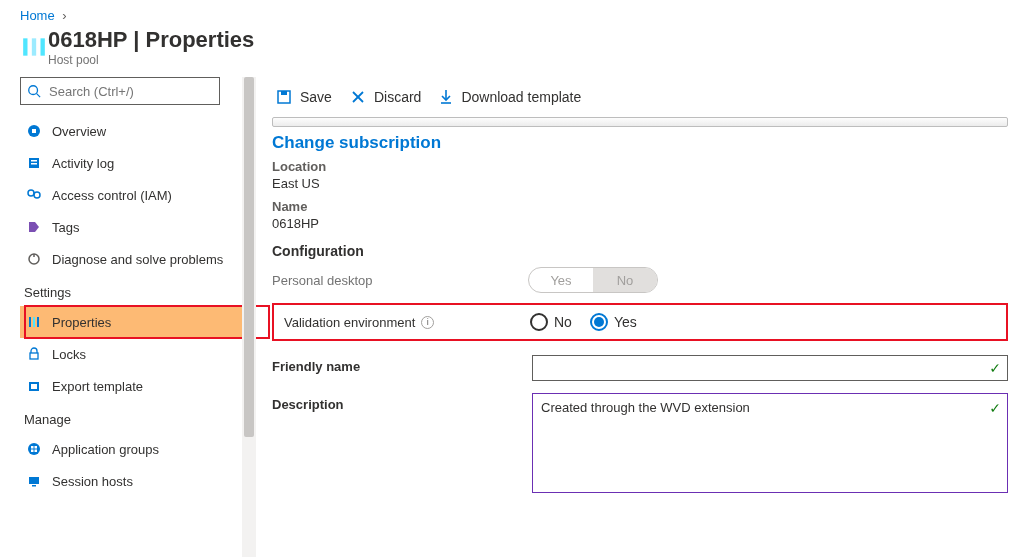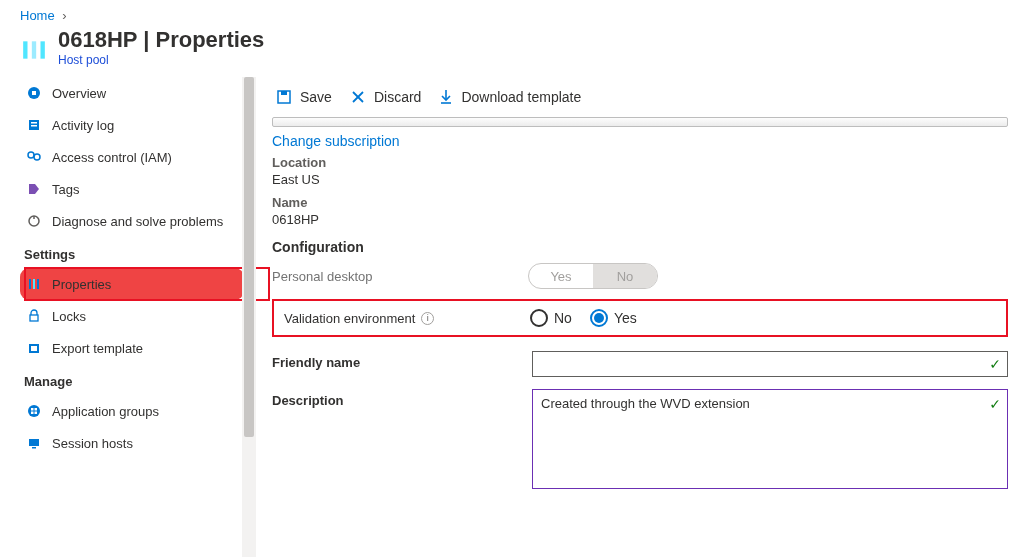--- a/index.html
+++ b/index.html
@@ -9,47 +9,47 @@
     font-size: 13px;
     color: #323130;
     background: #fff;
   }
   a { color: #0078d4; text-decoration: none; }
   .page { width: 1024px; height: 560px; overflow: hidden; position: relative; }
   
   .breadcrumb { padding: 8px 20px 4px 20px; font-size: 13px; color: #0078d4; }
   .breadcrumb .chev { color: #605e5c; margin: 0 4px; }
   
-  .header { padding: 0 20px 10px 20px; display: flex; align-items: center; gap: 10px; }
+  .header { padding: 0 20px 10px 20px; display: flex; align-items: flex-start; }
   .header .icon-box { width: 28px; height: 28px; display: flex; align-items: center; justify-content: center; margin-top: 6px;}
   .header h1 { margin: 0; font-size: 22px; font-weight: 600; }
-  .header .sub { color: #1d4ed8; font-size: 12px; margin-top: 0px;}
+  .header .sub { color: #737373; font-size: 12px; margin-top: 0px;}
   
   .layout { display: flex; height: calc(560px - 80px); }
   .sidebar { width: 258px; padding: 0 0 0 20px; position: relative; }
   .collapse-arrow { position: absolute; right: 6px; top: 8px; color: #605e5c; font-size: 13px; cursor: pointer;}
   .search-box { border: 1px solid #605e5c; height: 28px; width: 200px; display: flex; align-items: center; padding: 0 6px; margin-bottom: 10px; }
   .search-box input { border: none; outline: none; font-size: 13px; width: 160px; }
   .search-box .s-icon { color: #0078d4; margin-right: 6px; display:flex; }
   .nav-list { list-style: none; margin: 0; padding: 0; }
   .nav-item { display: flex; align-items: center; gap: 10px; height: 32px; padding: 0 6px; cursor: pointer; width: 224px;}
-  .nav-item.selected { background: #ef4444; border-radius: 9px; }
+  .nav-item.selected { background: #fdba74; }
   .nav-item .icon { width: 16px; height: 16px; display: flex; align-items: center; justify-content: center; flex-shrink: 0;}
-  .nav-section { font-size: 13px; color: #323130; font-weight: 700; margin: 10px 0 6px 4px; }
+  .nav-section { font-size: 13px; color: #323130; font-weight: 400; margin: 10px 0 6px 4px; }
   .highlight-properties { position:absolute; width:246px; height:34px; left:4px; border:2px solid #e81123; pointer-events:none; }
   
   .sb-track { position:absolute; right:0; top:0; bottom:0; width:14px; background:#f3f2f1; }
   .sb-thumb { position:absolute; left:2px; width:10px; background:#c8c6c4; border-radius:2px; }
   
   .content { flex: 1; padding: 0 12px 0 10px; position: relative; }
   .toolbar { display: flex; align-items: center; gap: 18px; height: 40px; padding-left: 8px;}
   .tbtn { display: flex; align-items: center; gap: 8px; color: #323130; cursor: pointer; font-size: 14px;}
   .tbtn .ticon { color: #0078d4; display:flex; }
   .field-disabled { height: 10px; background: linear-gradient(#fdfdfd,#ececec); border:1px solid #bdbdbd; border-radius:2px; margin: 0 4px 6px 4px;}
-  .link-action { color:#0078d4; font-size:14px; padding-left:4px; cursor:pointer;}
+  .link-action { color:#0078d4; font-size:17px; padding-left:4px; cursor:pointer;font-weight:bold;}
   .form-area { padding: 6px 4px 0 4px; }
   .form-row { margin-bottom: 8px; }
   .form-row .lbl { color:#605e5c; font-size:13px; margin-bottom:2px;font-weight:bold;}
   .form-row .val { color:#323130; font-size:13px;}
   .section-head { font-weight:700; font-size:14px; margin: 12px 0 8px 0; }
   .cfg-row { display:flex; align-items:center; margin-bottom:10px; }
   .cfg-label { width: 256px; font-size:13px; color:#323130; display:flex; align-items:center; gap:6px;}
   .cfg-label.muted { color:#737373;}
   .pill-toggle { border:1px solid #c8c6c4; border-radius:14px; height:26px; width:130px; display:flex; overflow:hidden; font-size:13px;}
   .pill-toggle .half { flex:1; display:flex; align-items:center; justify-content:center; color:#a19f9d;}
@@ -89,20 +89,29 @@
     <div>
       <h1>0618HP | Properties</h1>
       <div class="sub">Host pool</div>
     </div>
   </div>
 
   <div class="layout">
 
     <div class="sidebar">
       <span class="collapse-arrow">«</span>
+      <div class="search-box">
+        <span class="s-icon">
+          <svg width="14" height="14" viewBox="0 0 16 16">
+              <circle cx="7" cy="7" r="5" stroke="#0078d4" stroke-width="1.5" fill="none"></circle>
+              <line x1="11" y1="11" x2="15" y2="15" stroke="#0078d4" stroke-width="1.5"></line>
+            </svg>
+        </span>
+        <input placeholder="Search (Ctrl+/)" style="">
+      </div>
 
       <ul class="nav-list">
         <li class="nav-item">
           <span class="icon">
               <svg width="14" height="14">
                 <circle cx="7" cy="7" r="6" fill="#0078d4"></circle>
                 <rect x="5" y="5" width="4" height="4" fill="#fff"></rect>
               </svg>
             </span>
           <span>Overview</span>

